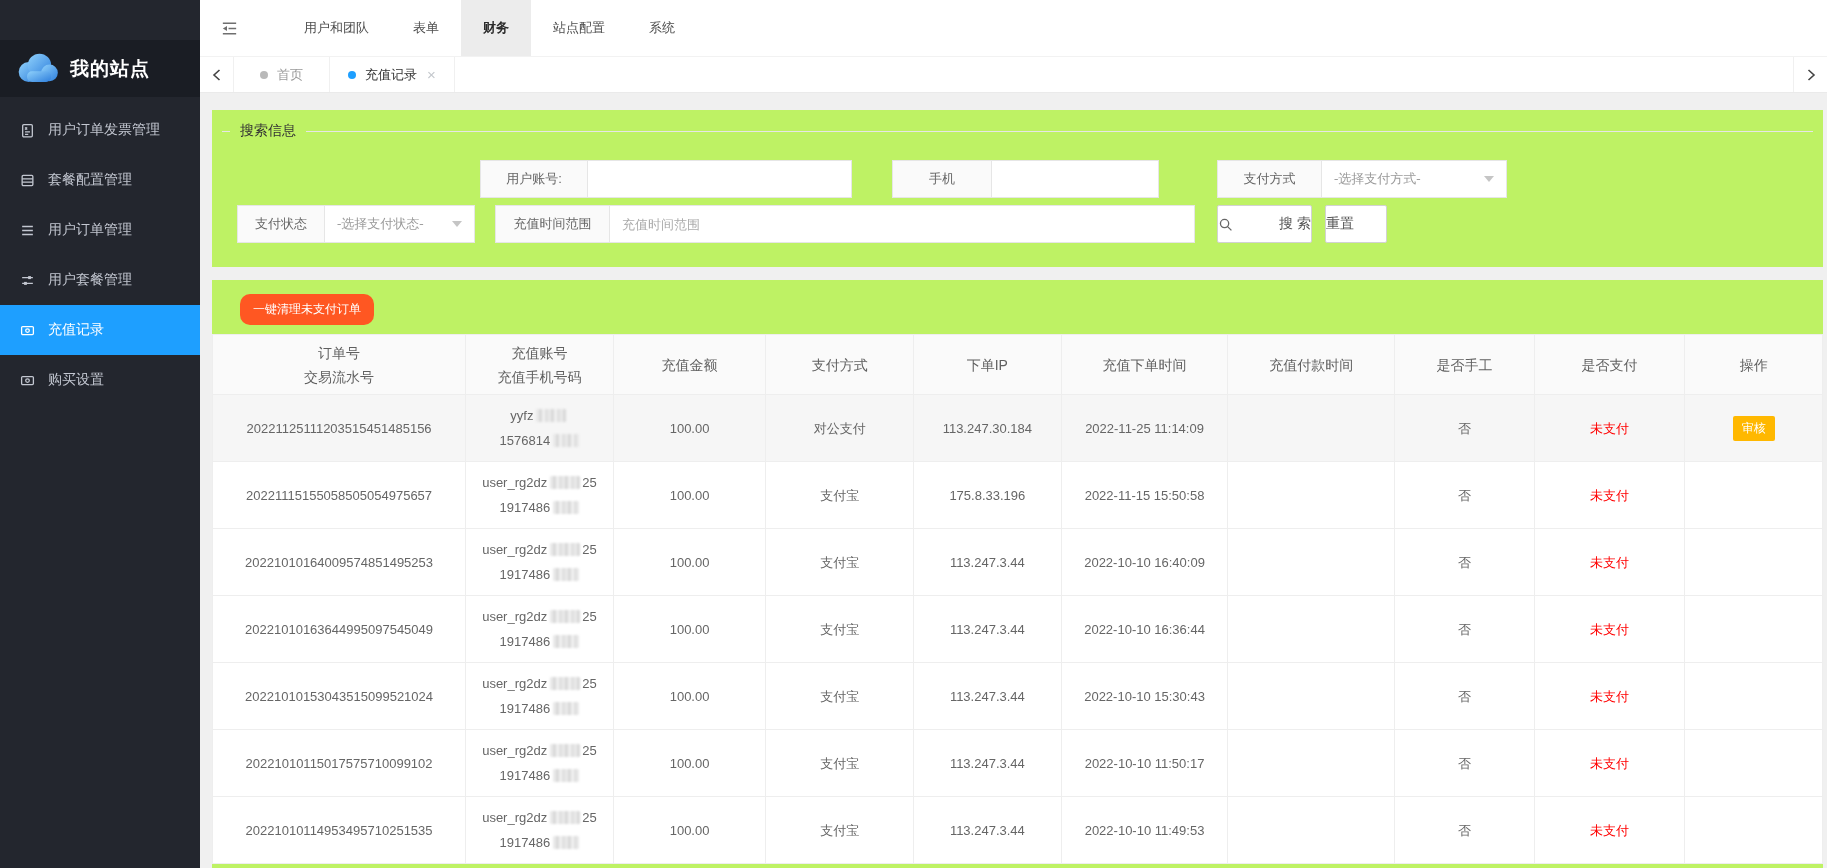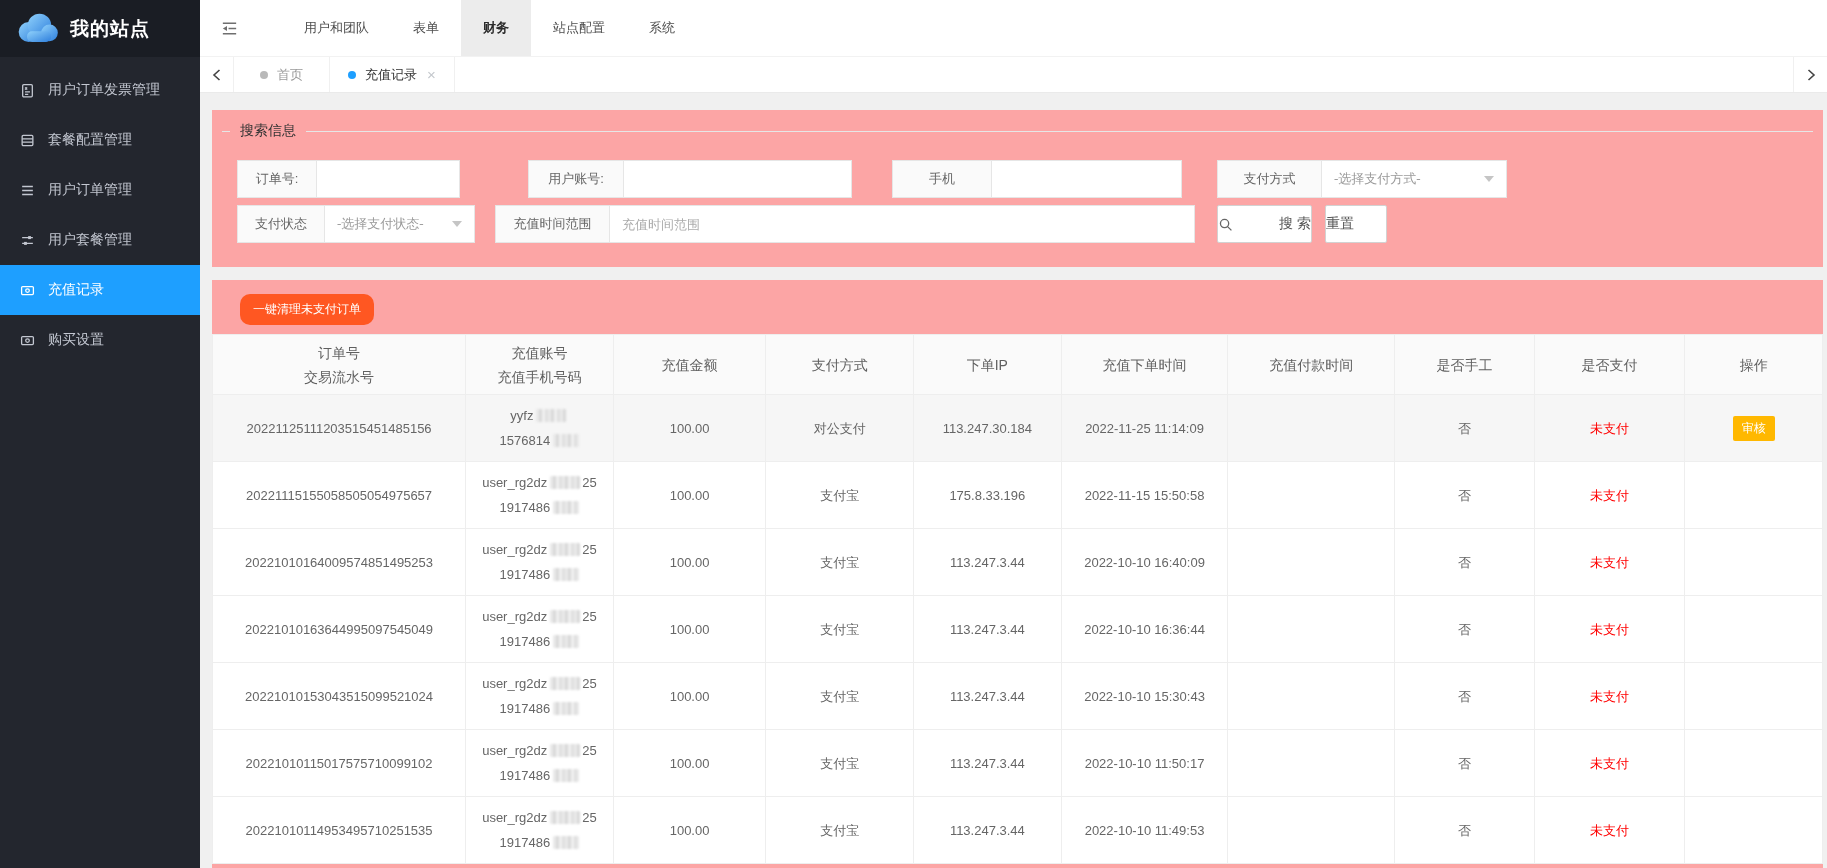--- a/index.html
+++ b/index.html
@@ -2,21 +2,21 @@
 <html style="--accent-blue: #1e9fff; --nav-active-bg: #ececec; --danger-orange: #ff5722; --warning-yellow: #ffb800; --unpaid-red: #ff0000; --sidebar-bg: #23262e; --logo-bg: #1a1d24; --content-bg: #f0f0f0;"><head>
 <meta charset="utf-8">
 <style>
   * { box-sizing: border-box; margin: 0; padding: 0; }
   html,body { width:1827px; height:868px; overflow:hidden; background:#fff;
     font-family:"Liberation Sans","DejaVu Sans",sans-serif; }
   .app { position:relative; width:1827px; height:868px; }
 
   
   .sidebar { position:absolute; left:0; top:0; width:200px; height:868px; background:#23262e; }
-  .logo { height:57px; background:#1a1d24; display:flex; align-items:center; padding-left:12px; gap:8px; cursor:pointer; }
+  .logo { height:57px; background:#1a1d24; display:flex; align-items:center; padding-left:12px; gap:8px; cursor:pointer;margin-top:40px; }
   .logo .site { color:#fff; font-size:19px; font-weight:bold; letter-spacing:1px; }
   .menu { padding-top:8px; }
   .menu-item { height:50px; display:flex; align-items:center; padding-left:20px; gap:13px;
     color:#c3c7d1; font-size:14px; cursor:pointer; }
   .menu-item .mi { display:flex; width:15px; }
   .menu-item.active { background:var(--accent-blue,#1e9fff); color:#fff; }
   .menu-item svg { stroke:currentColor; }
 
   
   .header { position:absolute; left:200px; top:0; right:0; height:57px; background:#fff;
@@ -38,21 +38,21 @@
   .tab-arrow.right { border-left:1px solid #f0f0f0; margin-left:auto; }
   .tab { display:flex; align-items:center; padding:0 26px; border-right:1px solid #f0f0f0;
     font-size:13px; color:#9a9a9a; cursor:pointer; }
   .tab .dot { width:8px; height:8px; border-radius:50%; background:#b9b9b9; margin-right:9px; }
   .tab.active { color:#333; padding:0 18px; }
   .tab.active .dot { background:var(--accent-blue,#1e9fff); }
   .tab .close { color:#c3c7cc; font-size:15px; margin-left:10px; cursor:pointer; }
 
   
   .content { position:absolute; left:200px; top:93px; right:0; bottom:0; background:#f0f0f0; }
-  .card { position:absolute; left:12px; right:4px; background:#fca5a5; }
+  .card { position:absolute; left:12px; right:4px; background:#bef264; }
   .search-card { top:17px; height:157px; }
   .table-card { top:187px; height:900px; }
 
   fieldset.sf { margin:12px 10px 0; border:1px solid #e6e6e6; border-width:1px 0 0 0; padding:0; }
   fieldset.sf legend { padding:0 10px; margin-left:8px; font-size:14px; color:#333; }
 
   .ig { position:absolute; display:flex; height:38px; }
   .ig-label { flex:none; display:flex; align-items:center; justify-content:center;
     background:#fafafa; border:1px solid #e6e6e6; font-size:13px; color:#666; }
   .ig-field { flex:1; border:1px solid #e6e6e6; border-left:0; background:#fff;
@@ -218,33 +218,27 @@
     </span>
   </div>
 
   <main class="content">
 
     <section class="card search-card">
       <fieldset class="sf">
         <legend>搜索信息</legend>
       </fieldset>
 
-      <div class="ig" style="left:25px; top:50px; width:223px;">
-        <div class="ig-label" style="width:80px;">订单号:</div>
+      <div class="ig" style="left:268px; top:50px; width:372px;">
+        <div class="ig-label" style="width:108px;">用户账号:</div>
         <div class="ig-field">
             <input value="" style="">
           </div>
       </div>
-      <div class="ig" style="left:268px; top:50px; width:372px;">
-        <div class="ig-label" style="width:96px;margin-left:48px;">用户账号:</div>
-        <div class="ig-field">
-            <input value="" style="">
-          </div>
-      </div>
-      <div class="ig" style="left:680px; top:50px; width:290px;">
+      <div class="ig" style="left:680px; top:50px; width:267px;">
         <div class="ig-label" style="width:100px;">手机</div>
         <div class="ig-field">
             <input value="" style="">
           </div>
       </div>
       <div class="ig" style="left:1005px; top:50px; width:290px;">
         <div class="ig-label" style="width:105px;">支付方式</div>
         <div class="ig-field select">
           <span>-选择支付方式-</span>
           <span class="caret-down"></span>

